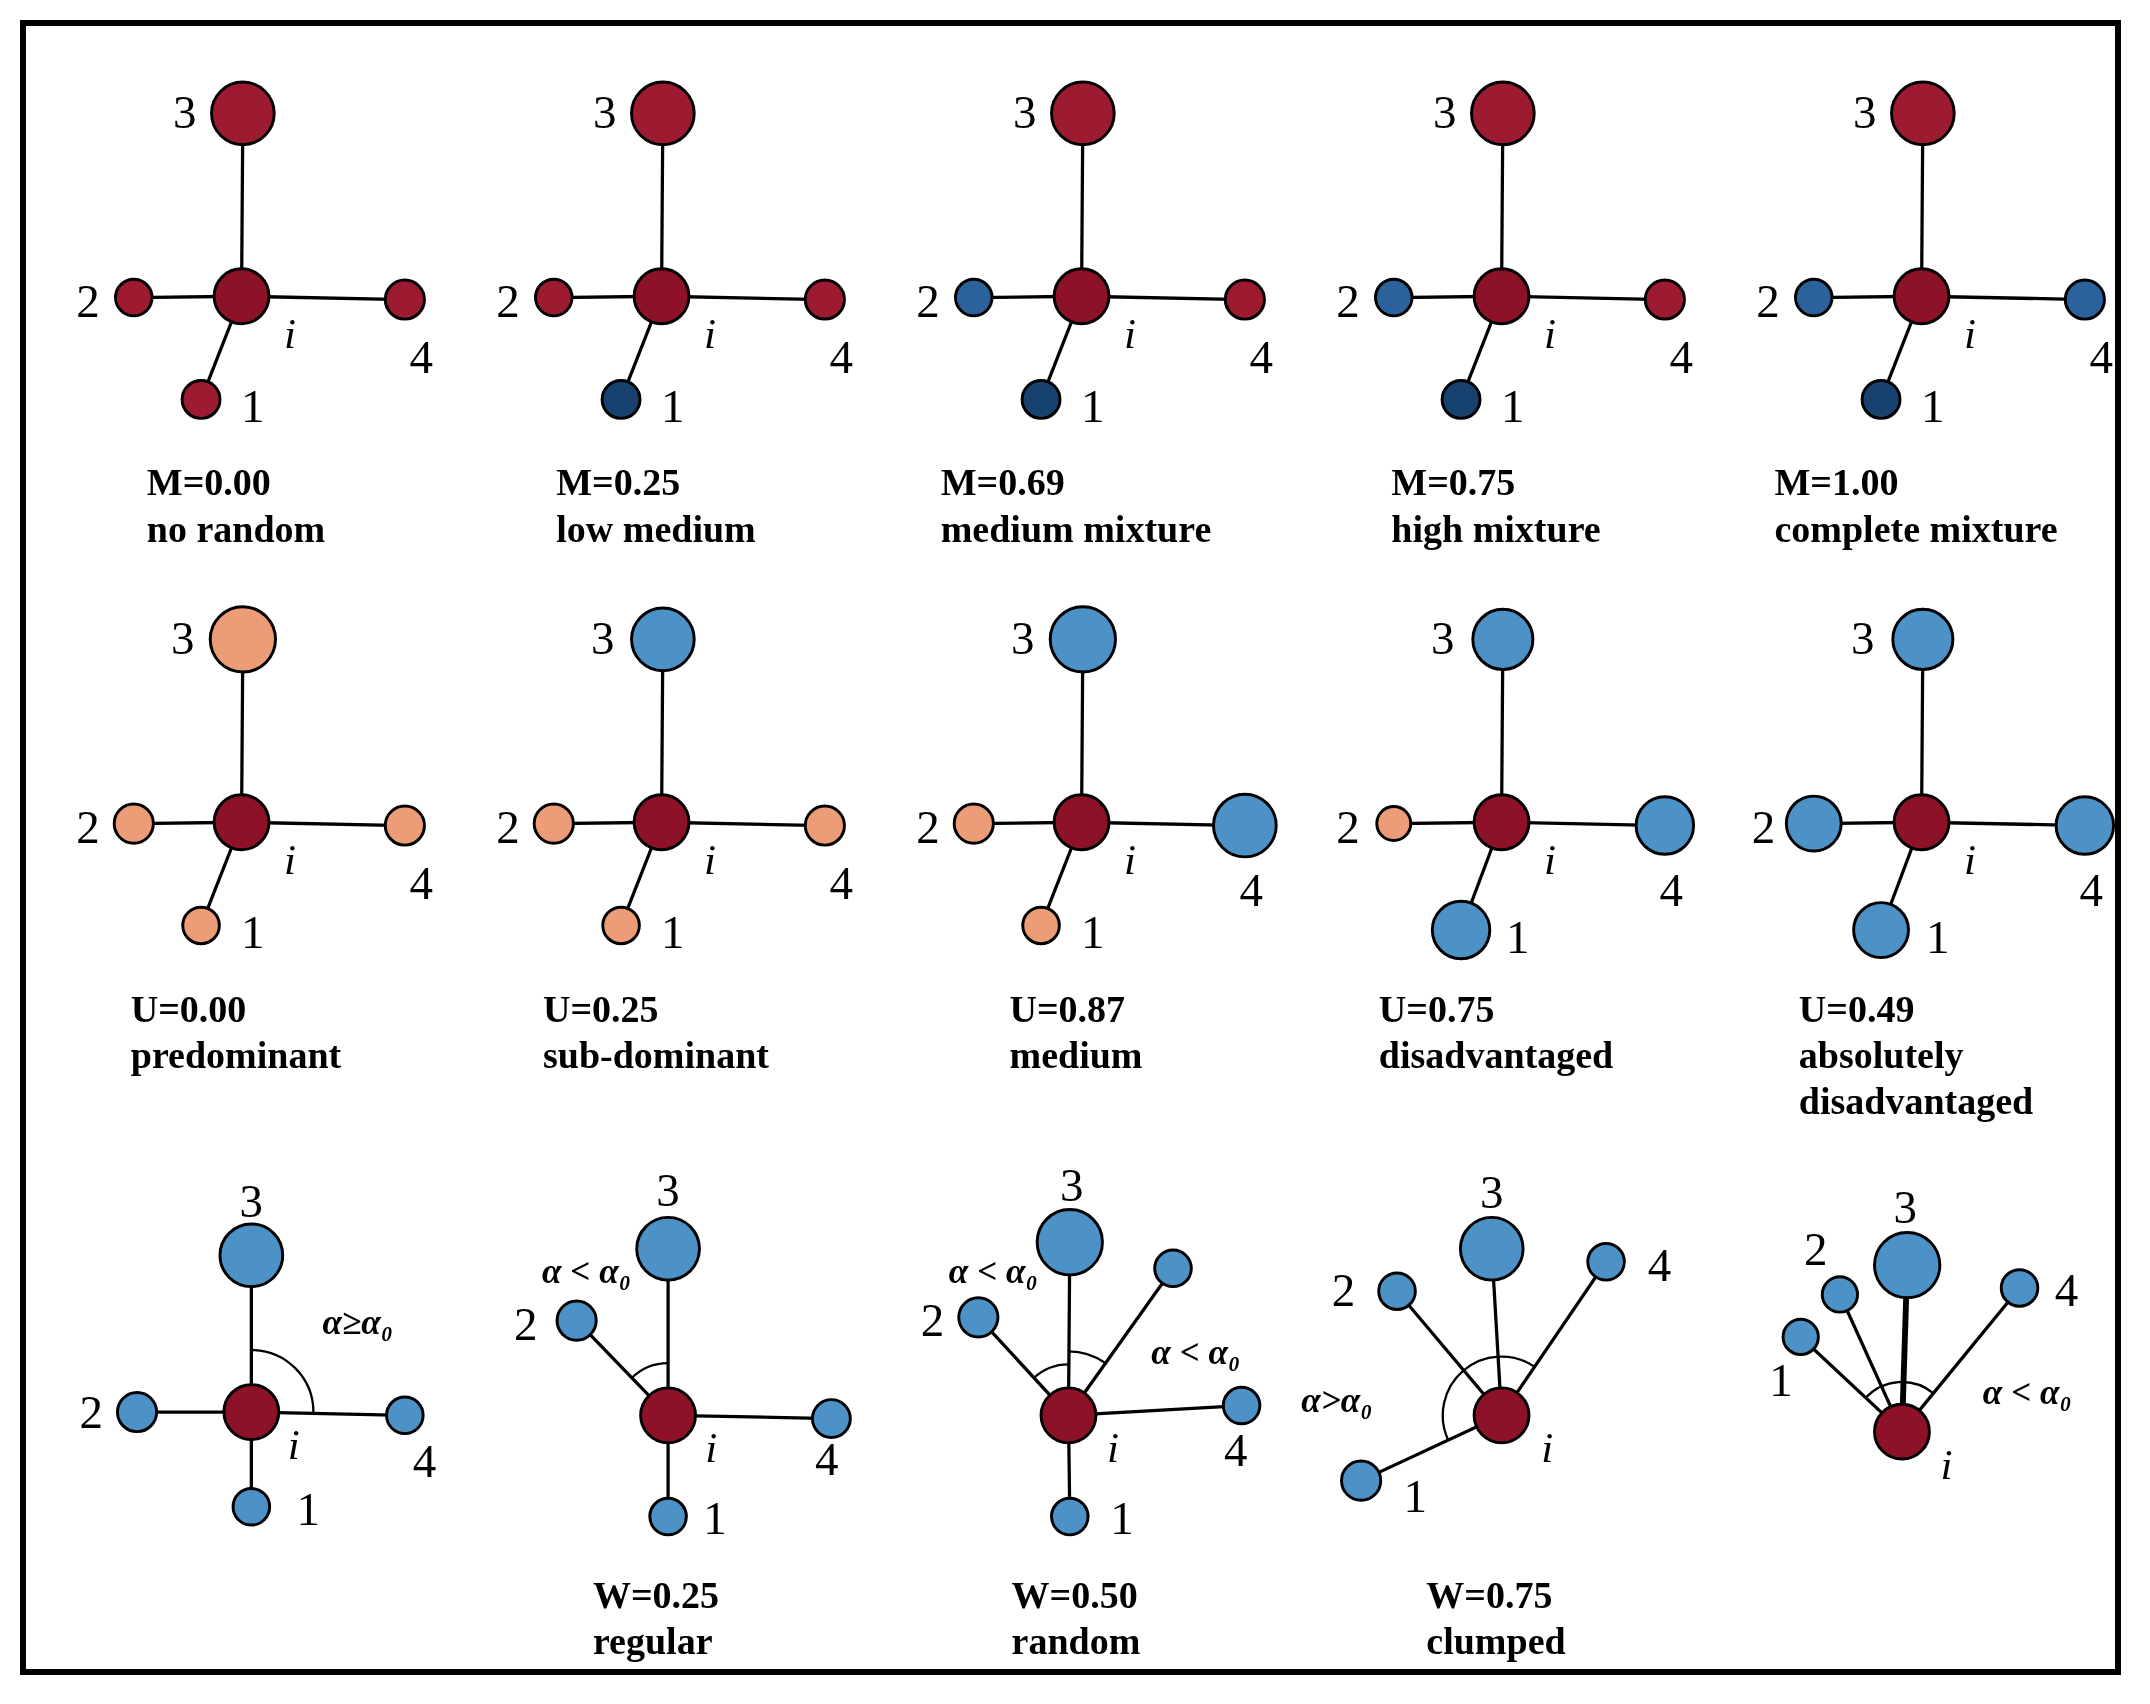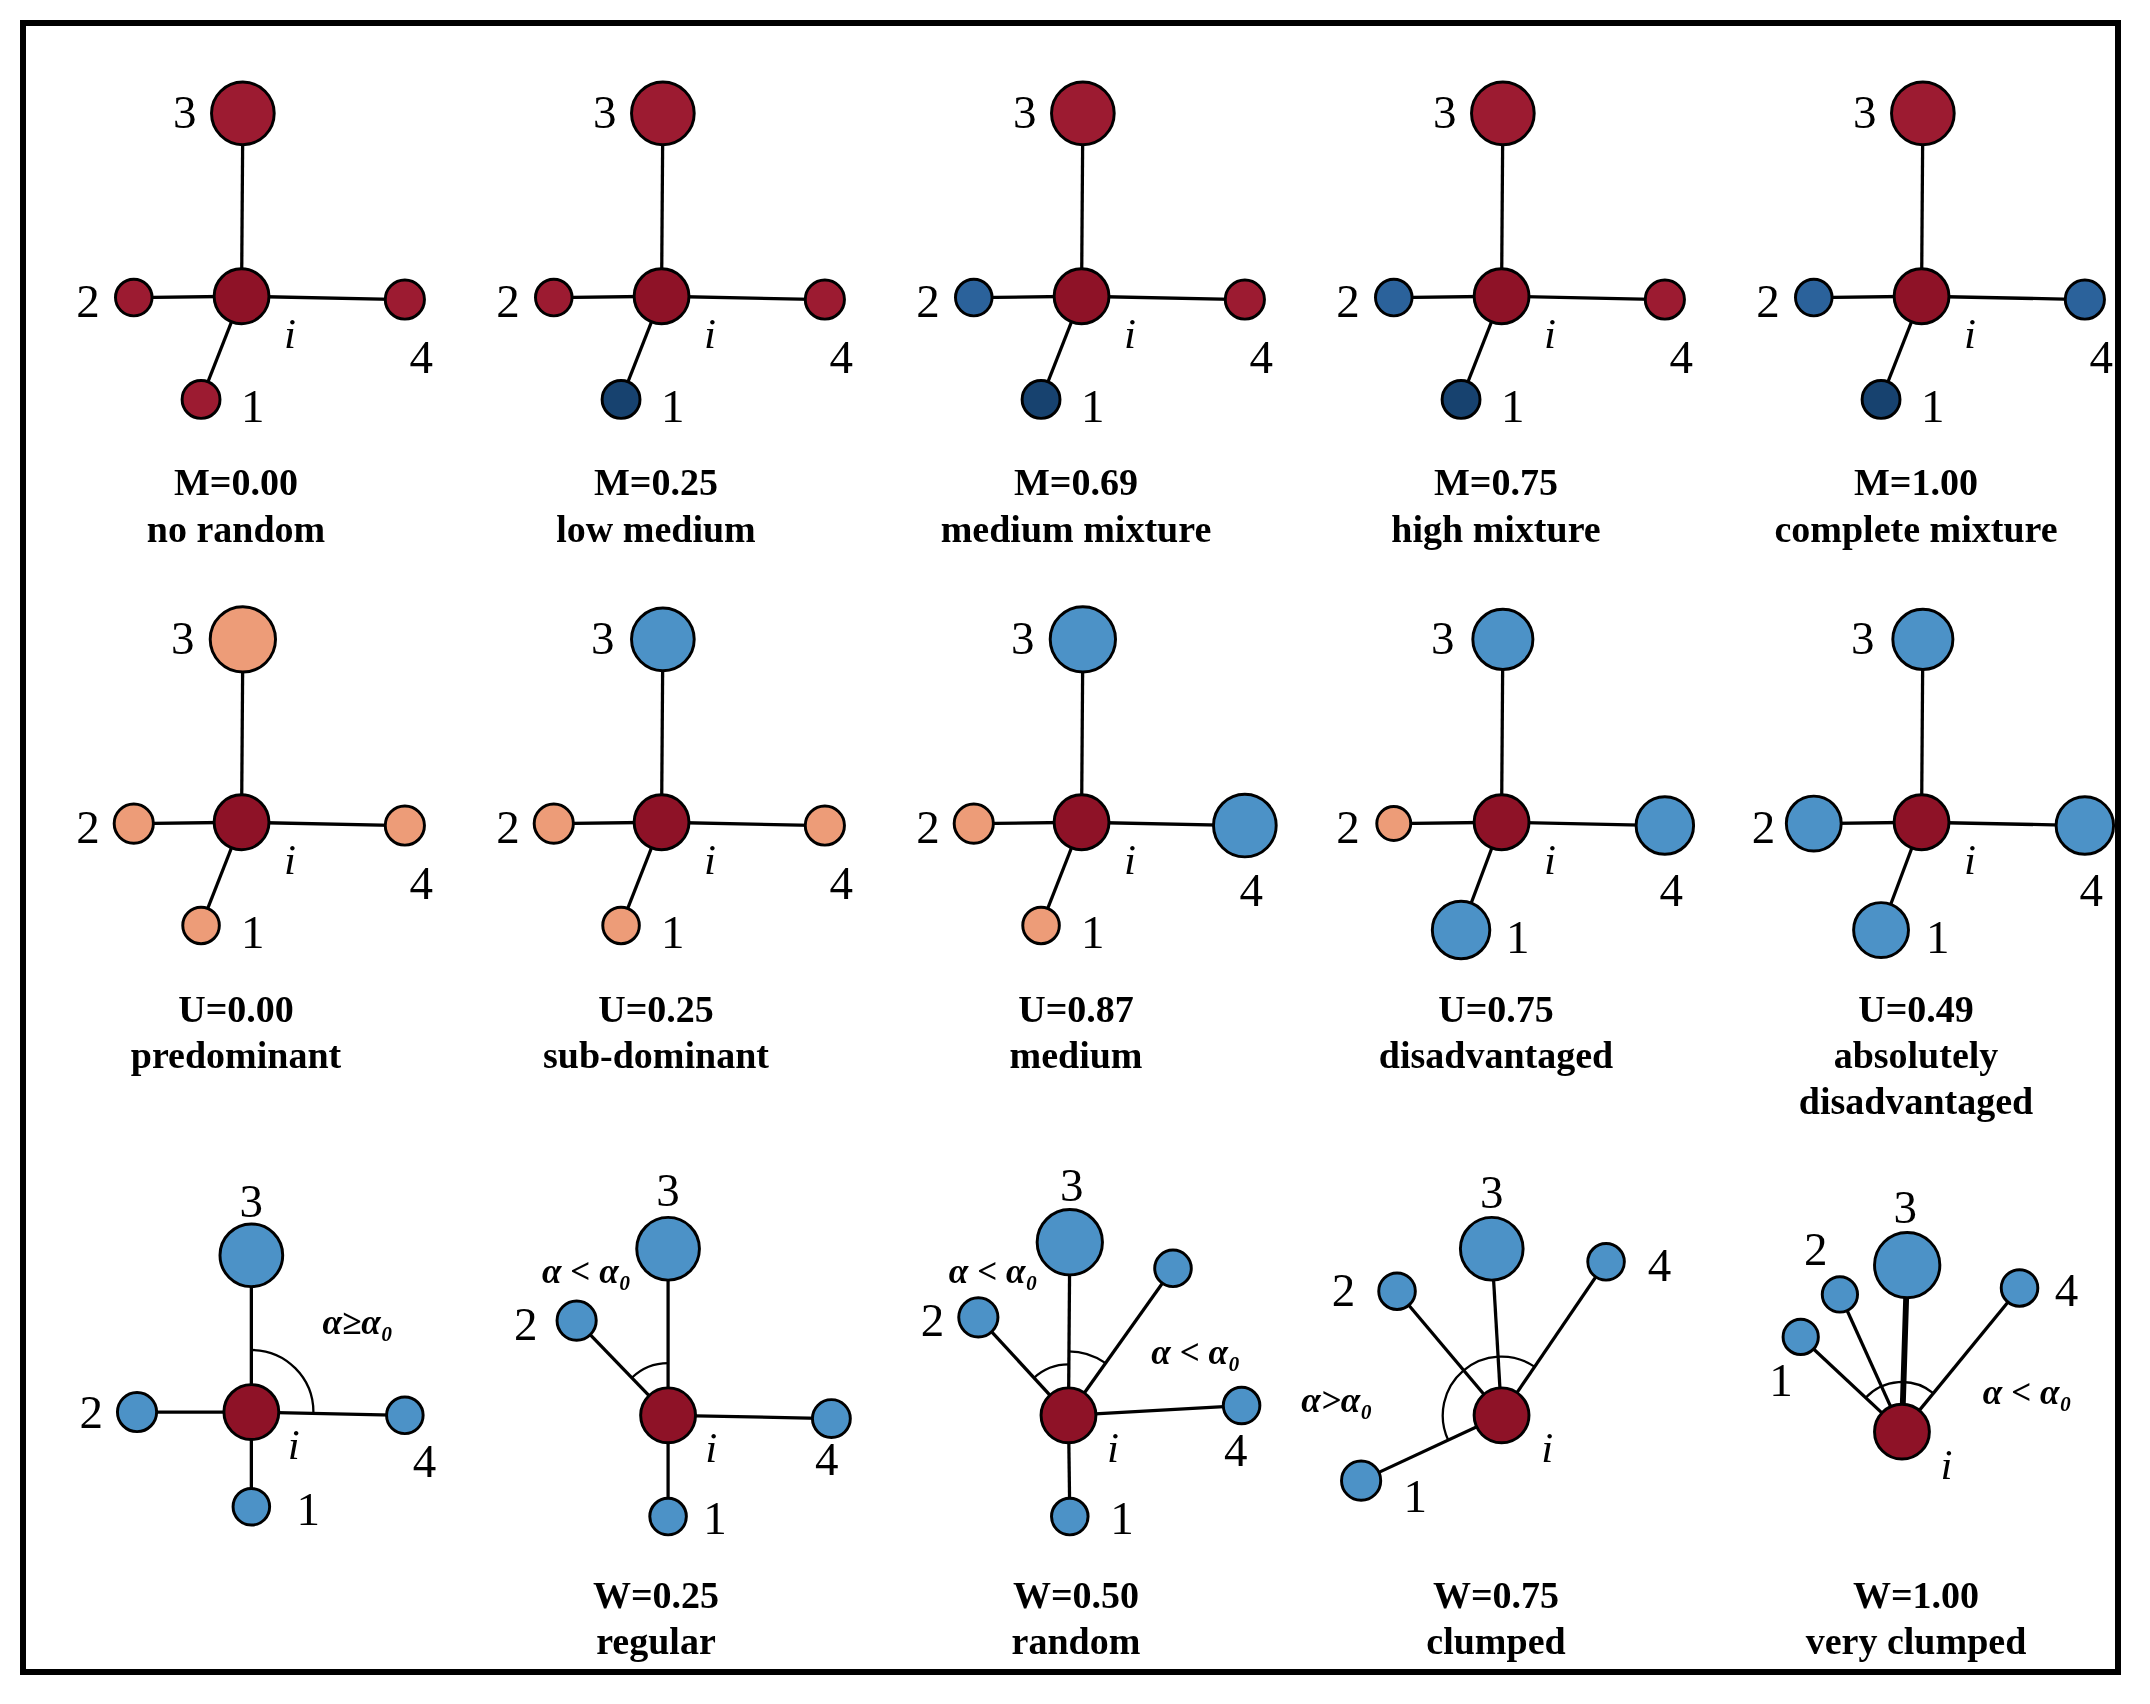--- a/index.html
+++ b/index.html
@@ -2,21 +2,21 @@
 <html style="font-size:10.7px"><head>
 <meta charset="utf-8">
 <style>
   html,body{margin:0;padding:0;background:#ffffff;}
   body{width:2151px;height:1705px;position:relative;font-family:"Liberation Serif",serif;color:#000;}
   .figure{position:absolute;left:20px;top:20px;width:2101px;height:1655px;border:6px solid #000;background:#fff;
           box-sizing:border-box;display:flex;flex-direction:column;justify-content:space-evenly;}
   .row{display:flex;flex-direction:row;justify-content:space-between;}
   .panel{width:420px;display:flex;flex-direction:column;align-items:center;}
   .panel svg{display:block;}
-  .caption{text-align:center;margin-top:1.3px;}
+  .caption{text-align:left;margin-top:1.3px;}
   .cap-line{font-weight:700;font-size:38px;line-height:1.22;font-family:"Liberation Serif",serif;white-space:nowrap;}
   .cap-line:empty{display:none;}
   .node-label{font-family:"Liberation Serif",serif;font-size:72px;text-anchor:middle;fill:#000;}
   .node-label.ital{font-style:italic;font-size:66px;}
   .angle-label{font-family:"Liberation Serif",serif;font-size:54px;font-weight:700;font-style:italic;text-anchor:middle;fill:#000;}
 </style>
 </head>
 <body>
 
 <div class="figure">
@@ -369,22 +369,17 @@
           <circle cx="145" cy="310" r="27" fill="#4C92C7" stroke="#000000" stroke-width="4.5"></circle>
           <circle cx="480" cy="235" r="28" fill="#4C92C7" stroke="#000000" stroke-width="4.5"></circle>
           <circle cx="300" cy="455" r="42" fill="#8E1227" stroke="#000000" stroke-width="4.5"></circle>
           <text x="305" y="136" class="node-label">3</text>
           <text x="168" y="200" class="node-label">2</text>
           <text x="115" y="400" class="node-label">1</text>
           <text x="552" y="262" class="node-label">4</text>
           <text x="368" y="528" class="node-label ital">i</text>
           <text x="492" y="412" class="angle-label">α &lt; α₀</text>
         </svg>
-      <div class="caption">
-        <div class="cap-line">W=1.00</div>
-        <div class="cap-line">very clumped</div>
-
-      </div>
     </div>
   </div>
 
 </div>
 
 
 </body></html>

